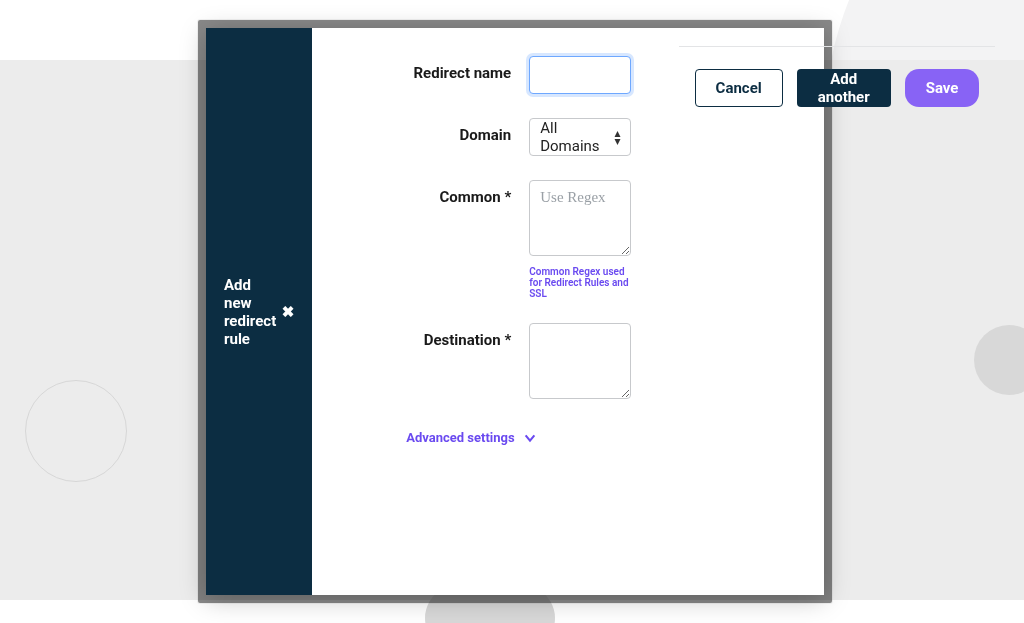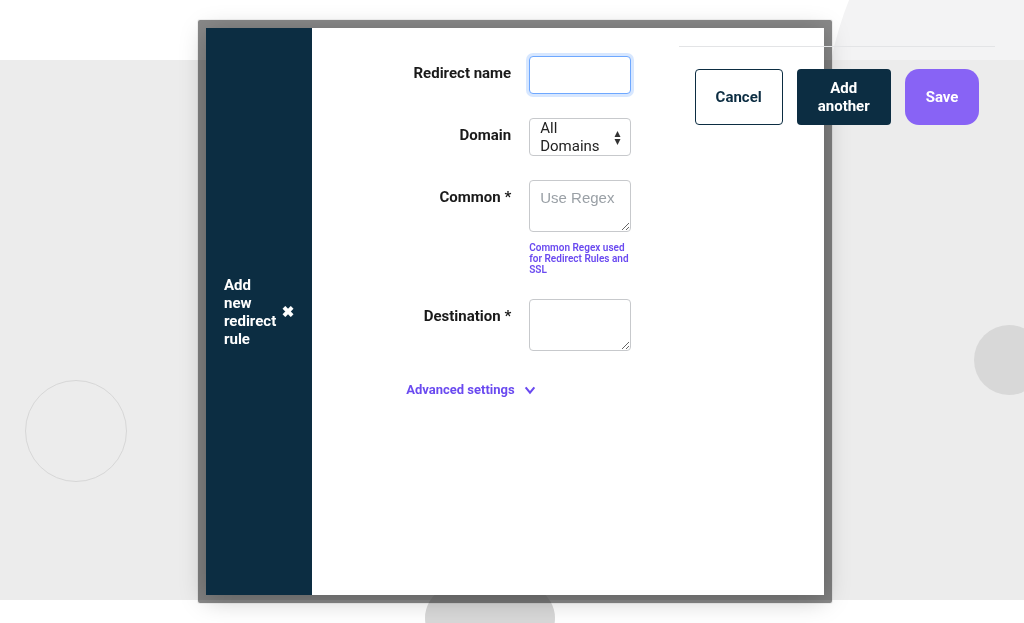--- a/index.html
+++ b/index.html
@@ -170,27 +170,27 @@
     transform: translateY(-50%);
     font-size: 12px;
     line-height: 8px;
     color: #333;
     pointer-events: none;
   }
 
   .textarea-input {
     width: 100%;
     box-sizing: border-box;
-    height: 52px;
+    height: 76px;
     padding: 8px 10px;
     font-size: 15px;
     border: 1px solid #c7c9cc;
     border-radius: 4px;
     resize: both;
-    font-family: Liberation Sans, sans-serif;
+    font-family: Liberation Serif, serif;
     color: #222;
   }
   .textarea-input::placeholder {
     color: #9aa0a6;
   }
 
   .helper-link {
     display: inline-block;
     margin-top: 6px;
     color: #6a4af0;
@@ -225,21 +225,21 @@
   .modal-footer {
     border-top: 1px solid #e3e4e6;
     margin: 18px 14px 0 14px;
     padding: 22px 16px 22px 16px;
     display: flex;
     justify-content: flex-end;
     gap: 14px;
   }
 
   .btn {
-    height: 56px;
+    height: 38px;
     padding: 0 20px;
     border-radius: 4px;
     font-size: 15px;
     font-weight: 700;
     cursor: pointer;
     border: 1px solid transparent;
     font-family: inherit;
   }
   .btn-outline {
     background: #ffffff;

